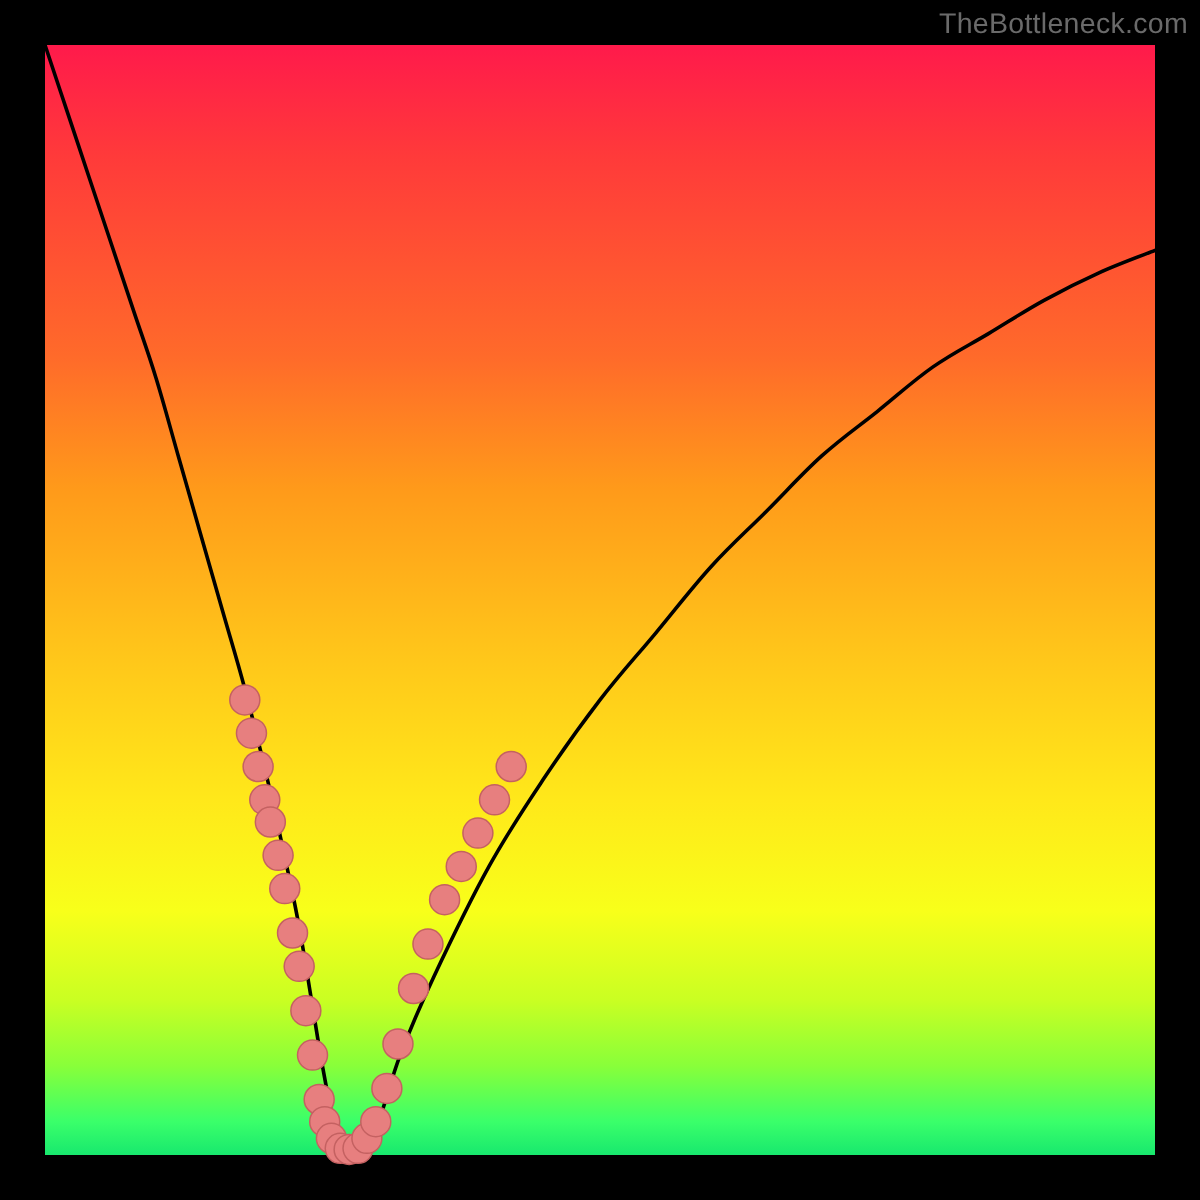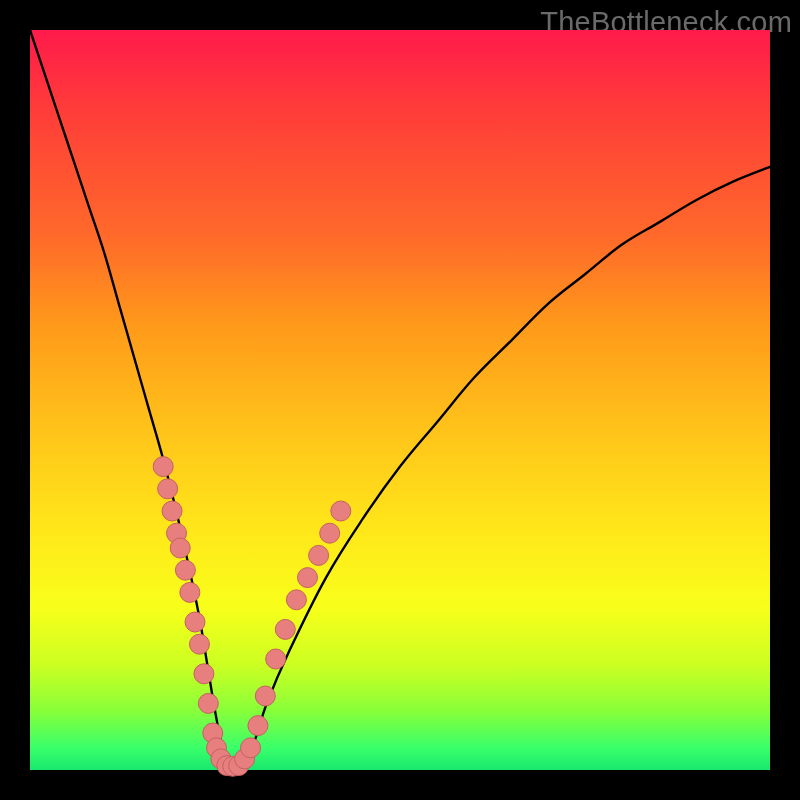--- a/index.html
+++ b/index.html
@@ -36,21 +36,21 @@
       #88ff3a 92%,
       #3aff6a 97%,
       #18e86e 100%
     );
   }
   .watermark {
     position: absolute;
     top: 6px;
     right: 8px;
     color: #6a6a6a;
-    font-size: 29px;
+    font-size: 19px;
     letter-spacing: 0.2px;
     font-weight: 500;
   }
   svg.overlay {
     position: absolute;
     left: 0;
     top: 0;
     width: 740px;
     height: 740px;
     overflow: visible;

